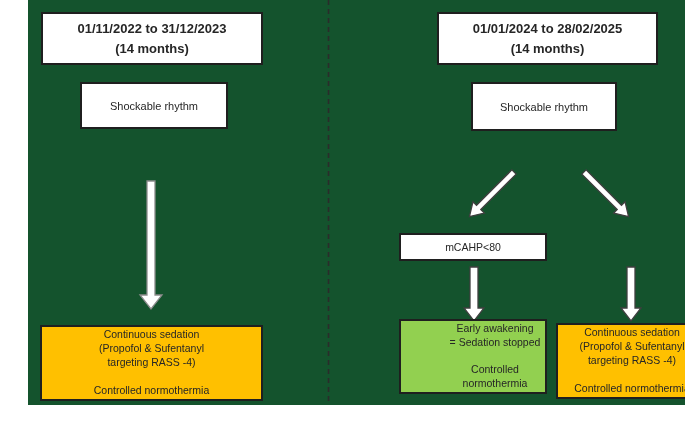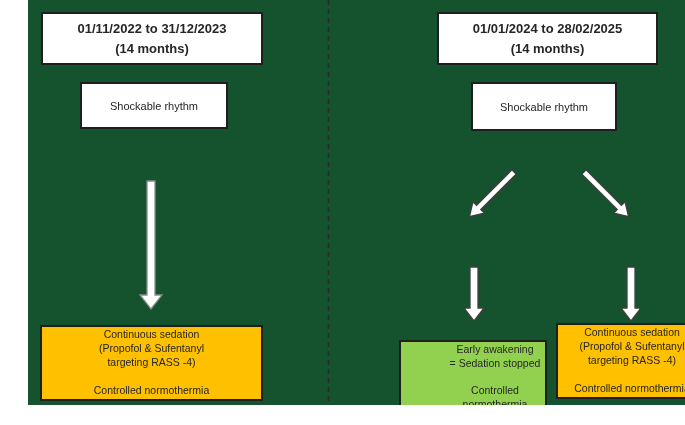--- a/index.html
+++ b/index.html
@@ -37,21 +37,21 @@
   .fill-green  { background: var(--green, #92D050); }
 
   
   .left-period    { left: 13px;  top: 12px;  width: 222px; height: 53px; }
   .left-rhythm    { left: 52px;  top: 82px;  width: 148px; height: 47px; }
   .left-outcome   { left: 12px;  top: 325px; width: 223px; height: 76px; }
   .right-period   { left: 409px; top: 12px;  width: 221px; height: 53px; }
   .right-rhythm   { left: 443px; top: 82px;  width: 146px; height: 49px; }
   .mcahp-low      { left: 371px; top: 233px; width: 148px; height: 28px; }
   .mcahp-high     { left: 530px; top: 233px; width: 150px; height: 28px; }
-  .outcome-green  { left: 371px; top: 340px; width: 148px; height: 75px; padding-left: 44px; }
+  .outcome-green  { left: 371px; top: 319px; width: 148px; height: 75px; padding-left: 44px; }
   .outcome-orange { left: 528px; top: 323px; width: 152px; height: 76px; }
 </style>
 </head>
 <body>
 
 <div class="canvas">
 
   <svg class="layer" viewBox="0 0 685 425" xmlns="http://www.w3.org/2000/svg">
 
     <line x1="300.5" y1="0" x2="300.5" y2="425" style="stroke:var(--divider,#2b2b2b);stroke-width:1.6;stroke-dasharray:5 4;fill:none"></line>
@@ -84,20 +84,23 @@
 Controlled normothermia</span>
   </div>
 
   <div class="box period right-period">
     <span>01/01/2024 to 28/02/2025
 (14 months)</span>
   </div>
   <div class="box rhythm right-rhythm">
     <span>Shockable rhythm</span>
   </div>
+  <div class="box mcahp mcahp-low">
+    <span>mCAHP&lt;80</span>
+  </div>
   <div class="box outcome fill-green outcome-green">
     <span>Early awakening
 = Sedation stopped
 
 Controlled normothermia</span>
   </div>
   <div class="box outcome fill-orange outcome-orange">
     <span>Continuous sedation
 (Propofol &amp; Sufentanyl
 targeting RASS -4)

